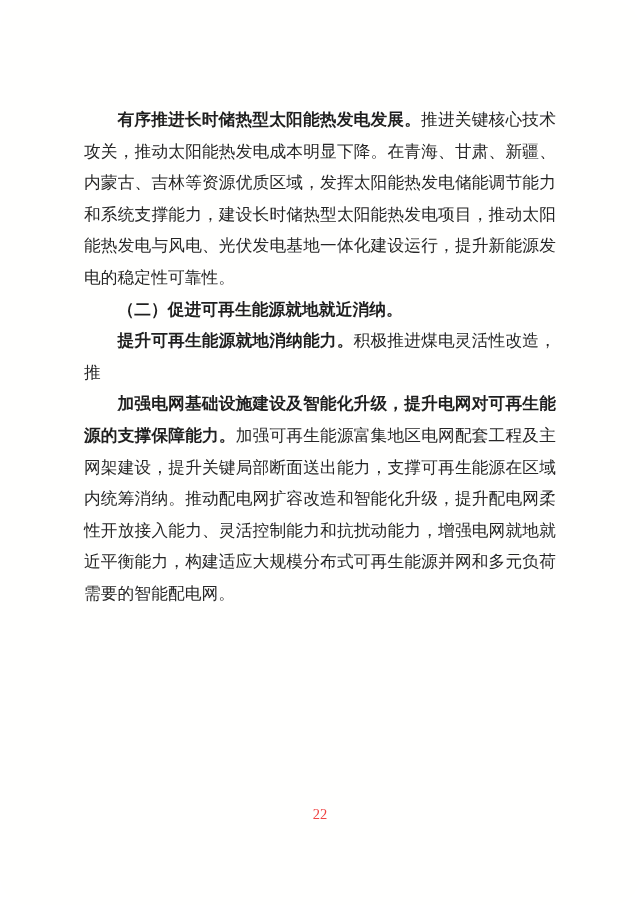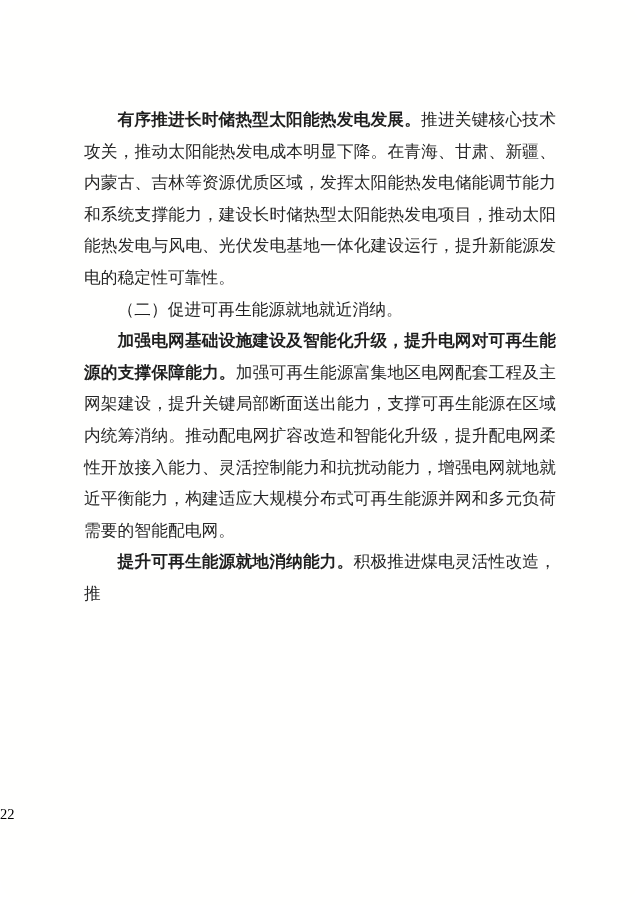--- a/index.html
+++ b/index.html
@@ -29,36 +29,37 @@
   }
   .content p {
     margin: 0;
     text-indent: 2em;
   }
   .content p b {
     font-weight: bold;
     color: #1f1f1f;
   }
   .content p.heading b {
-    font-weight: normal;
+    font-weight: bold;
   }
   .page-number {
     position: absolute;
     left: 0;
     right: 0;
     top: 806px;
-    color: #000000;
+    text-align: center;
+    color: #ef4444;
     font-size: 14.5px;
     font-family: "Liberation Serif", "DejaVu Serif", serif;
   }
 </style>
 </head>
 <body>
 
 <div class="page">
   <div class="content">
       <p class="para"><b>有序推进长时储热型太阳能热发电发展。</b><span>推进关键核心技术攻关，推动太阳能热发电成本明显下降。在青海、甘肃、新疆、内蒙古、吉林等资源优质区域，发挥太阳能热发电储能调节能力和系统支撑能力，建设长时储热型太阳能热发电项目，推动太阳能热发电与风电、光伏发电基地一体化建设运行，提升新能源发电的稳定性可靠性。</span></p>
       <p class="heading"><b>（二）促进可再生能源就地就近消纳。</b></p>
+      <p class="para"><b>提升可再生能源就地消纳能力。</b><span>积极推进煤电灵活性改造，推</span></p>
       <p class="para"><b>加强电网基础设施建设及智能化升级，提升电网对可再生能源的支撑保障能力。</b><span>加强可再生能源富集地区电网配套工程及主网架建设，提升关键局部断面送出能力，支撑可再生能源在区域内统筹消纳。推动配电网扩容改造和智能化升级，提升配电网柔性开放接入能力、灵活控制能力和抗扰动能力，增强电网就地就近平衡能力，构建适应大规模分布式可再生能源并网和多元负荷需要的智能配电网。</span></p>
-      <p class="para"><b>提升可再生能源就地消纳能力。</b><span>积极推进煤电灵活性改造，推</span></p>
     </div>
   <div class="page-number">22</div>
 </div>
 
 </body></html>

